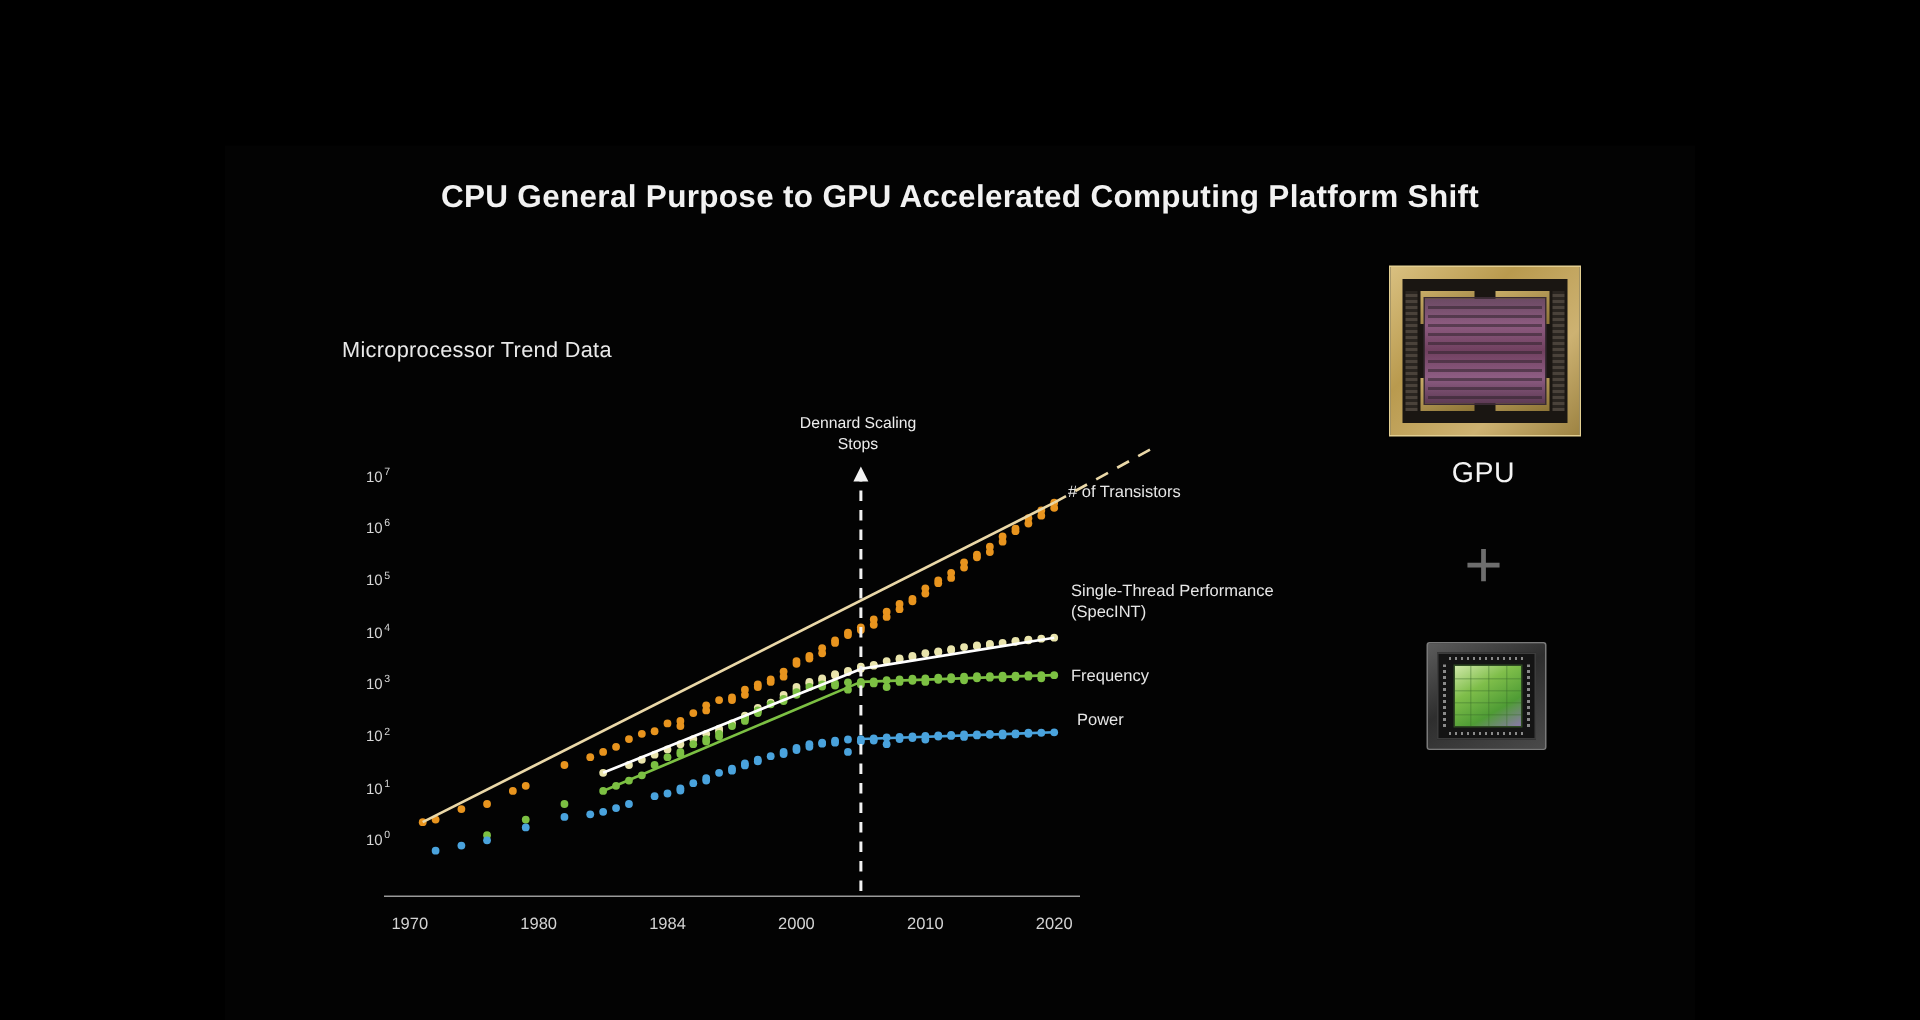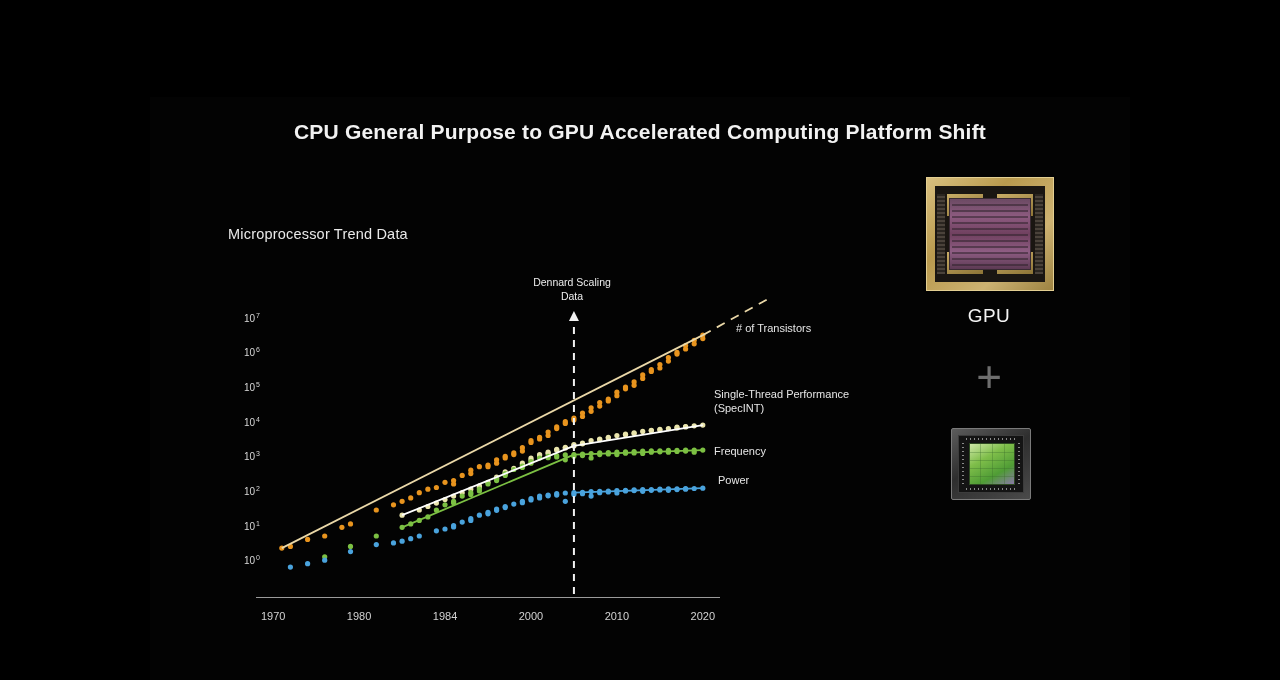--- a/index.html
+++ b/index.html
@@ -88,24 +88,24 @@
   <div id="xaxis">
       <div class="xtick" style="left: 273.185px;">1970</div>
       <div class="xtick" style="left: 359.111px;">1980</div>
       <div class="xtick" style="left: 445.037px;">1984</div>
       <div class="xtick" style="left: 530.963px;">2000</div>
       <div class="xtick" style="left: 616.889px;">2010</div>
       <div class="xtick" style="left: 702.815px;">2020</div>
     </div>
 
   <div class="dennard">Dennard Scaling
-Data</div>
+Stops</div>
 
   <div id="slabels">
-      <div class="slabel" style="left: 736px; top: 292px;"># of Transistors</div>
+      <div class="slabel" style="left: 712px; top: 292px;"># of Transistors</div>
       <div class="slabel" style="left: 714px; top: 358px;">Single-Thread Performance
 (SpecINT)</div>
       <div class="slabel" style="left: 714px; top: 415px;">Frequency</div>
       <div class="slabel" style="left: 718px; top: 444px;">Power</div>
     </div>
 
   <svg class="layer" id="canvas">
       <g>
         <circle cx="281.8" cy="519.1" r="2.6" fill="#e8941e"></circle>
         <circle cx="290.4" cy="517.4" r="2.6" fill="#e8941e"></circle>

